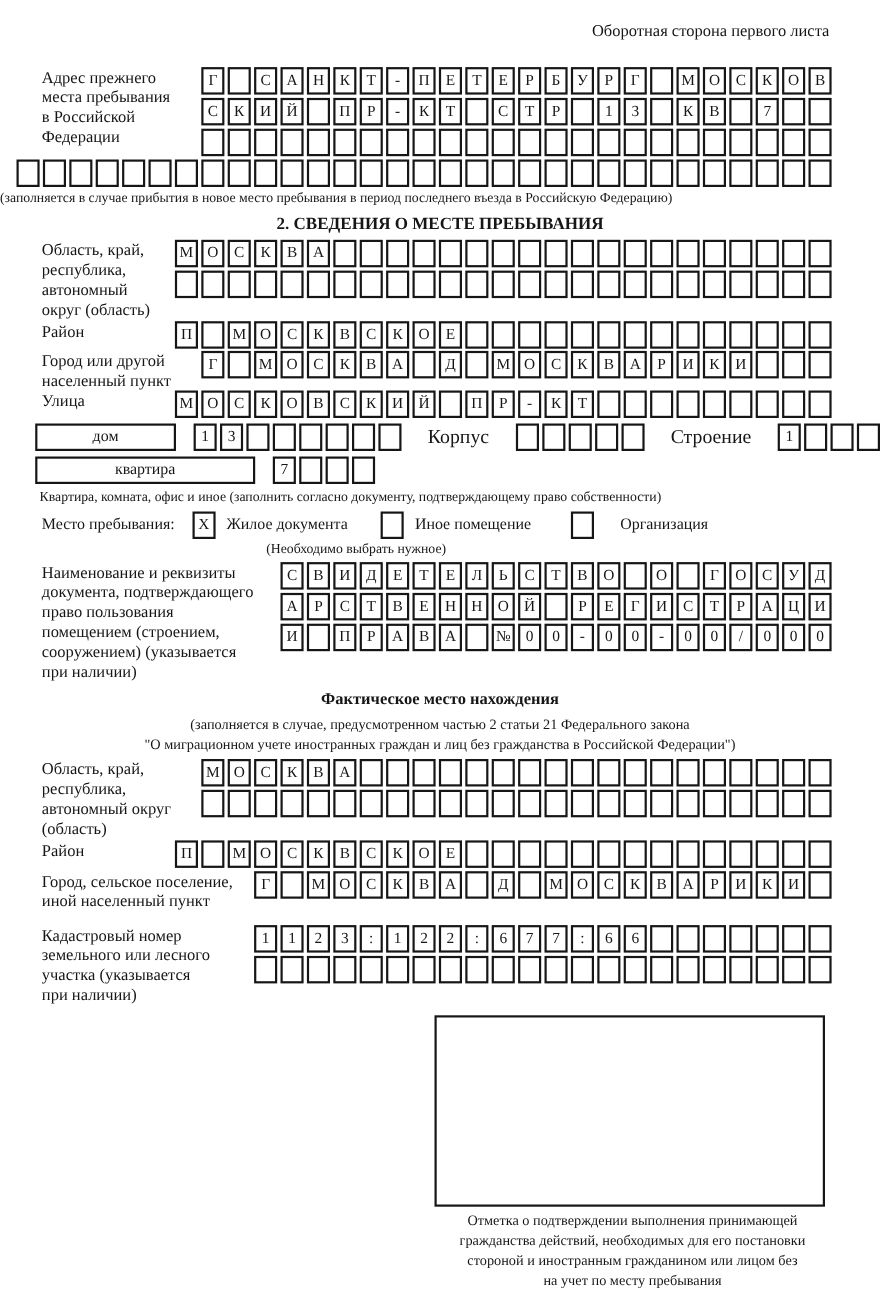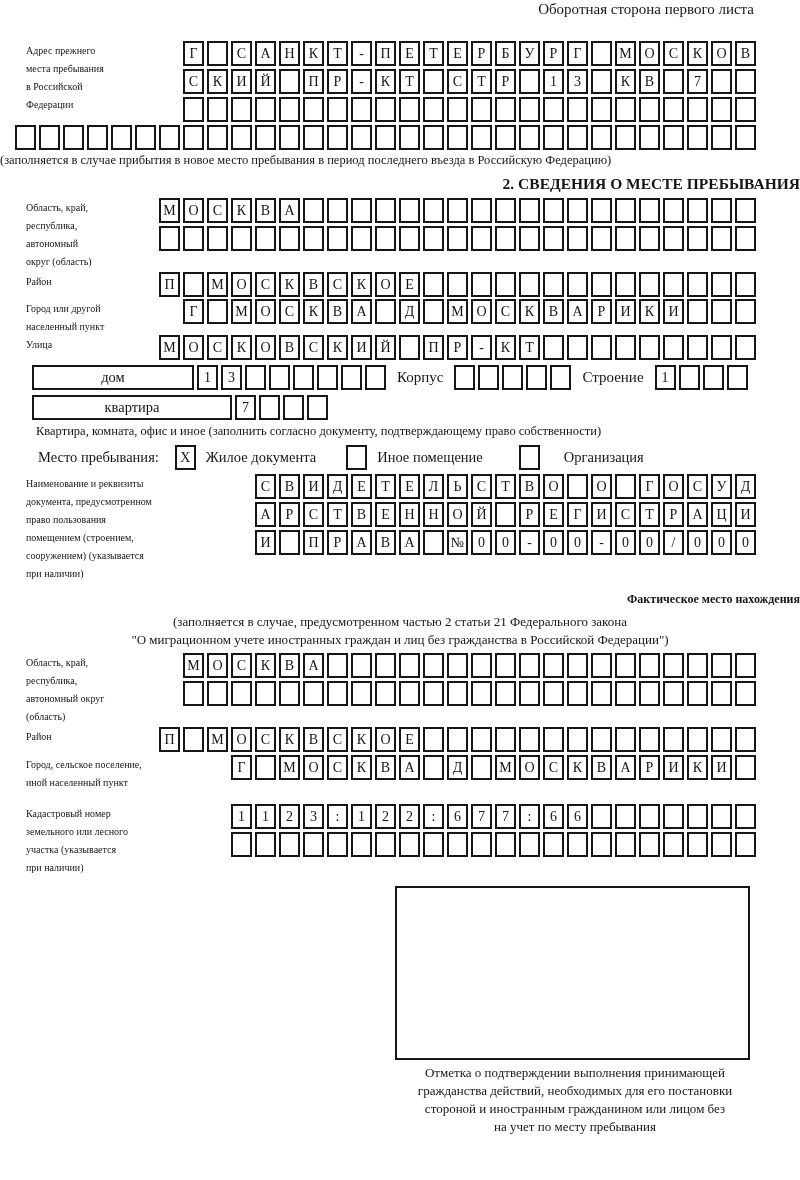--- a/index.html
+++ b/index.html
@@ -1,53 +1,54 @@
 <!DOCTYPE html>
 <html><head>
 <meta charset="utf-8">
 <style>
   html,body{margin:0;padding:0;background:#ffffff;}
   .page{
     position:relative;
     width:800px;height:1180px;
     box-sizing:border-box;
+    padding-top:20px;
     background:#ffffff;
     color:#161616;
     font-family:"Liberation Serif","DejaVu Serif",serif;
     overflow:hidden;
   }
   .hdr-note{font-size:15px;line-height:18px;text-align:right;padding-right:46px;}
   
   .box{
     box-sizing:border-box;
     flex:0 0 21px;
     width:21px;height:25px;
     border:2px solid #161616;
     display:inline-flex;align-items:center;justify-content:center;
     font-size:14px;line-height:1;
     background:#fff;
   }
   .box-row{display:flex;justify-content:flex-end;column-gap:3px;padding-right:44px;}
   .box-col{display:flex;flex-direction:column;row-gap:3px;}
   .field{position:relative;}
   .field-label{
-    position:absolute;left:26px;top:1px;
-    font-size:10px;line-height:18px;white-space:nowrap;
+    position:absolute;left:38px;top:1px;
+    font-size:15px;line-height:18px;white-space:nowrap;
   }
   .note{font-size:12.5px;line-height:15px;}
   .note-center{}
   .note-left{margin-left:36px;}
-  .h-section{font-size:15.5px;font-weight:bold;text-align:right;line-height:19px;}
-  .inline-row{display:flex;align-items:center;column-gap:3px;margin-left:32px;}
+  .h-section{font-size:15.5px;font-weight:bold;text-align:center;line-height:19px;}
+  .inline-row{display:flex;align-items:center;column-gap:16px;margin-left:32px;}
   .wide-rect{
     box-sizing:border-box;height:25px;border:2px solid #161616;
     display:flex;align-items:center;justify-content:center;
     font-size:14.5px;background:#fff;
   }
-  .inline-lbl{font-size:15px;padding:0 8px;white-space:nowrap;font-family:Liberation Serif, serif;}
+  .inline-lbl{font-size:18px;padding:0 8px;white-space:nowrap;font-family:Liberation Serif, serif;}
   .chk-row{display:flex;align-items:center;margin-left:38px;font-size:14.5px;}
   .chk-row .box{margin:0 10px 0 14px;}
   .chk-row .lead{margin-right:2px;}
   .mark-rect{
     box-sizing:border-box;
     width:355px;height:174px;margin-left:395px;
     border:2px solid #161616;background:#fff;
   }
   .mark-note{width:374px;margin-left:388px;text-align:center;font-size:13px;line-height:18px;}
   .sub-note{font-size:13px;line-height:18px;text-align:center;}
@@ -390,25 +391,26 @@
 
   <div class="chk-row" style="margin-top:6px;">
     <span class="lead">Место пребывания:</span>
     <span class="box">X</span>
     <span>Жилое документа</span>
     <span class="box" style="margin-left:30px;"></span>
     <span>Иное помещение</span>
     <span class="box" style="margin-left:36px;margin-right:24px;"></span>
     <span>Организация</span>
   </div>
+  <div class="note" style="margin-left:242px;margin-top:2px;">(Необходимо выбрать нужное)</div>
 
   <div class="field" style="margin-top:4px;min-height:110px;">
     <div class="field-label">
         <div>Наименование и реквизиты</div>
-        <div>документа, предусмотренном</div>
+        <div>документа, подтверждающего</div>
         <div>право пользования</div>
         <div>помещением (строением,</div>
         <div>сооружением) (указывается</div>
         <div>при наличии)</div>
       </div>
     <div class="box-col" style="margin-top:1px;">
       <div class="box-row">
           <span class="box">С</span>
           <span class="box">В</span>
           <span class="box">И</span>
@@ -473,21 +475,21 @@
           <span class="box">0</span>
           <span class="box">0</span>
           <span class="box">/</span>
           <span class="box">0</span>
           <span class="box">0</span>
           <span class="box">0</span>
         </div>
     </div>
   </div>
 
-  <div class="h-section" style="margin-top:6px;font-size:12px;">Фактическое место нахождения</div>
+  <div class="h-section" style="margin-top:6px;font-size:15px;">Фактическое место нахождения</div>
   <div class="sub-note" style="margin-top:4px;">
       <div>(заполняется в случае, предусмотренном частью 2 статьи 21 Федерального закона</div>
       <div>"О миграционном учете иностранных граждан и лиц без гражданства в Российской Федерации")</div>
     </div>
 
   <div class="field" style="margin-top:4px;min-height:72px;">
     <div class="field-label">
         <div>Область, край,</div>
         <div>республика,</div>
         <div>автономный округ</div>

